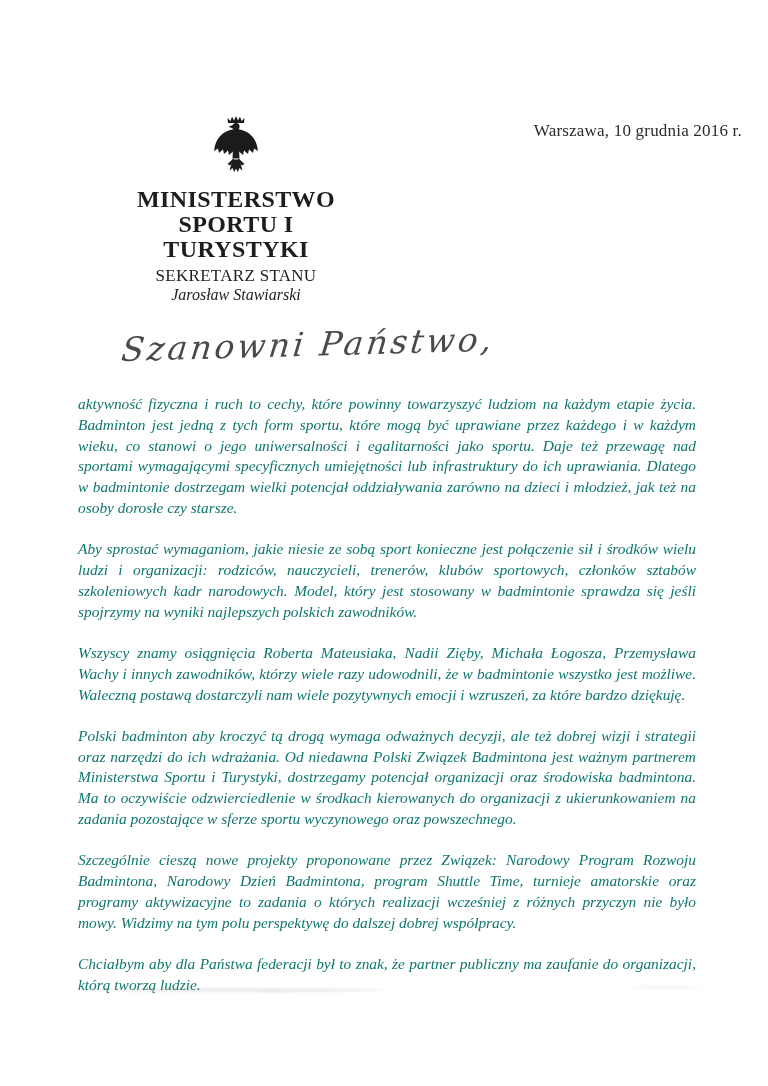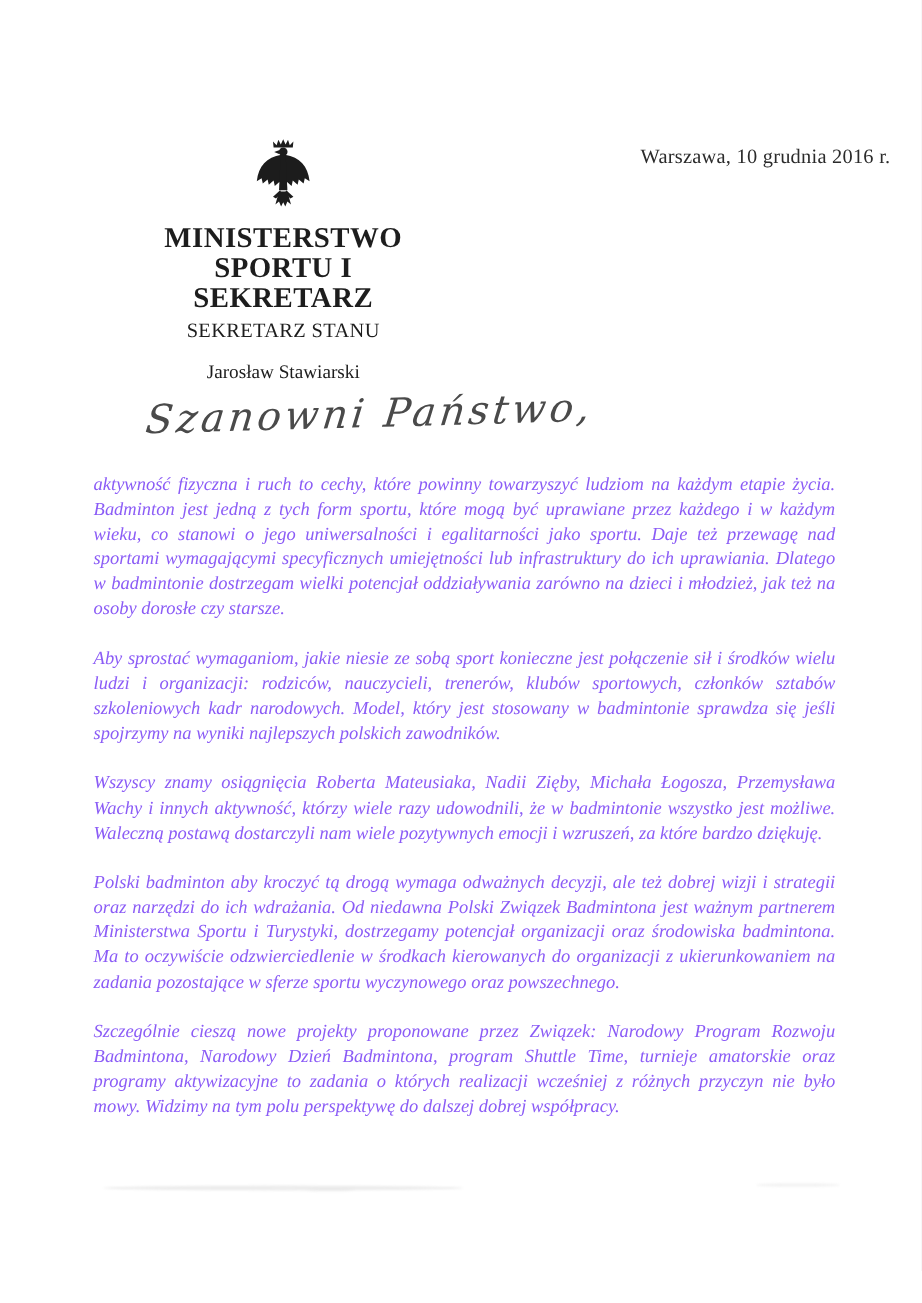--- a/index.html
+++ b/index.html
@@ -20,40 +20,40 @@
   }
   .letterhead{
     position:absolute;top:110px;left:116px;width:240px;
     text-align:center;color:#1d1d1d;
   }
   .emblem{width:50px;height:74px;display:block;margin:0 auto 3px auto;}
   .ministry-line{
     font-weight:bold;font-size:24px;line-height:25px;letter-spacing:.4px;
   }
   .office-line{font-size:17px;line-height:17px;margin-top:5px;letter-spacing:.3px;}
-  .official-line{font-size:16px;line-height:18px;margin-top:18px;}
+  .official-line{font-style:italic;font-size:16px;line-height:18px;margin-top:2px;}
   
   .salutation{
     position:absolute;top:330px;left:124px;width:360px;height:60px;
     font-family:"DejaVu Serif", serif;
     font-style:italic;
     font-size:33px;
     color:#4a4a4a;
     letter-spacing:3px;
     transform:rotate(-1.6deg) skewX(-8deg);
     transform-origin:left top;
     white-space:nowrap;
   }
   
   .body-text{
     position:absolute;top:394px;left:78px;width:618px;
     font-style:italic;
     font-size:15.4px;line-height:20.8px;
     text-align:justify;
-    color:#8b5cf6;
+    color:#0f766e;
   }
   .body-text p{margin:0 0 20.5px 0;}
   
   .smudge{position:absolute;background:#9a9a9a;opacity:.18;border-radius:50%;filter:blur(1px);}
   .smudge.s1{left:86px;top:988px;width:300px;height:4px;}
   .smudge.s2{left:630px;top:986px;width:70px;height:3px;opacity:.12;}
   .smudge.s3{left:255px;top:991px;width:40px;height:2px;opacity:.10;}
 </style>
 </head>
 <body>
@@ -78,32 +78,33 @@
 
         <path d="M46 28 L54 28 L57 88 L43 88 Z"></path>
 
         <path d="M45 88 L33 99 L38 102 L47 93 Z"></path>
         <path d="M55 88 L67 99 L62 102 L53 93 Z"></path>
 
         <path d="M43 90 L57 90 L63 112 L57 107 L53.5 115 L50 108 L46.5 115 L43 107 L37 112 Z"></path>
       </g>
     </svg>
     <div class="ministry-line">MINISTERSTWO</div>
-    <div class="ministry-line">SPORTU I SEKRETARZ</div>
+    <div class="ministry-line">SPORTU I TURYSTYKI</div>
     <div class="office-line">SEKRETARZ STANU</div>
     <div class="official-line">Jarosław Stawiarski</div>
   </div>
 
   <div class="salutation">Szanowni Państwo,</div>
 
   <div class="body-text">
     <p>aktywność fizyczna i ruch to cechy, które powinny towarzyszyć ludziom na każdym etapie życia. Badminton jest jedną z tych form sportu, które mogą być uprawiane przez każdego i w każdym wieku, co stanowi o jego uniwersalności i egalitarności jako sportu. Daje też przewagę nad sportami wymagającymi specyficznych umiejętności lub infrastruktury do ich uprawiania. Dlatego w badmintonie dostrzegam wielki potencjał oddziaływania zarówno na dzieci i młodzież, jak też na osoby dorosłe czy starsze.</p>
     <p>Aby sprostać wymaganiom, jakie niesie ze sobą sport konieczne jest połączenie sił i środków wielu ludzi i organizacji: rodziców, nauczycieli, trenerów, klubów sportowych, członków sztabów szkoleniowych kadr narodowych. Model, który jest stosowany w badmintonie sprawdza się jeśli spojrzymy na wyniki najlepszych polskich zawodników.</p>
-    <p>Wszyscy znamy osiągnięcia Roberta Mateusiaka, Nadii Zięby, Michała Łogosza, Przemysława Wachy i innych aktywność, którzy wiele razy udowodnili, że w badmintonie wszystko jest możliwe. Waleczną postawą dostarczyli nam wiele pozytywnych emocji i wzruszeń, za które bardzo dziękuję.</p>
+    <p>Wszyscy znamy osiągnięcia Roberta Mateusiaka, Nadii Zięby, Michała Łogosza, Przemysława Wachy i innych zawodników, którzy wiele razy udowodnili, że w badmintonie wszystko jest możliwe. Waleczną postawą dostarczyli nam wiele pozytywnych emocji i wzruszeń, za które bardzo dziękuję.</p>
     <p>Polski badminton aby kroczyć tą drogą wymaga odważnych decyzji, ale też dobrej wizji i strategii oraz narzędzi do ich wdrażania. Od niedawna Polski Związek Badmintona jest ważnym partnerem Ministerstwa Sportu i Turystyki, dostrzegamy potencjał organizacji oraz środowiska badmintona. Ma to oczywiście odzwierciedlenie w środkach kierowanych do organizacji z ukierunkowaniem na zadania pozostające w sferze sportu wyczynowego oraz powszechnego.</p>
     <p>Szczególnie cieszą nowe projekty proponowane przez Związek: Narodowy Program Rozwoju Badmintona, Narodowy Dzień Badmintona, program Shuttle Time, turnieje amatorskie oraz programy aktywizacyjne to zadania o których realizacji wcześniej z różnych przyczyn nie było mowy. Widzimy na tym polu perspektywę do dalszej dobrej współpracy.</p>
+    <p>Chciałbym aby dla Państwa federacji był to znak, że partner publiczny ma zaufanie do organizacji, którą tworzą ludzie.</p>
   </div>
 
   <div class="smudge s1"></div>
   <div class="smudge s2"></div>
   <div class="smudge s3"></div>
 
 </div>
 
 </body></html>

